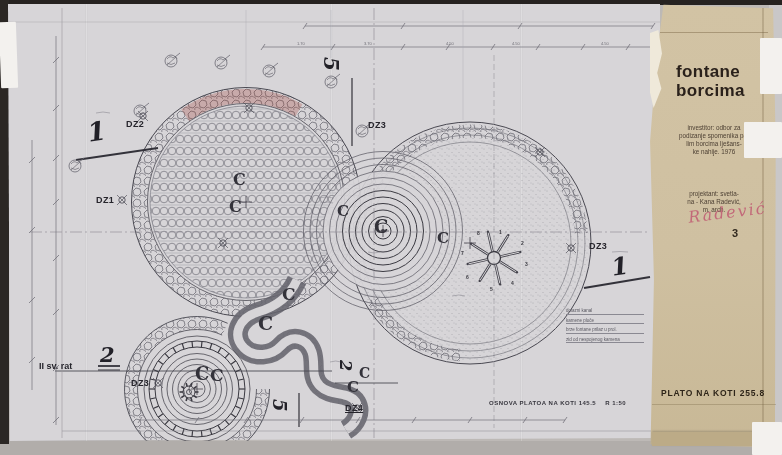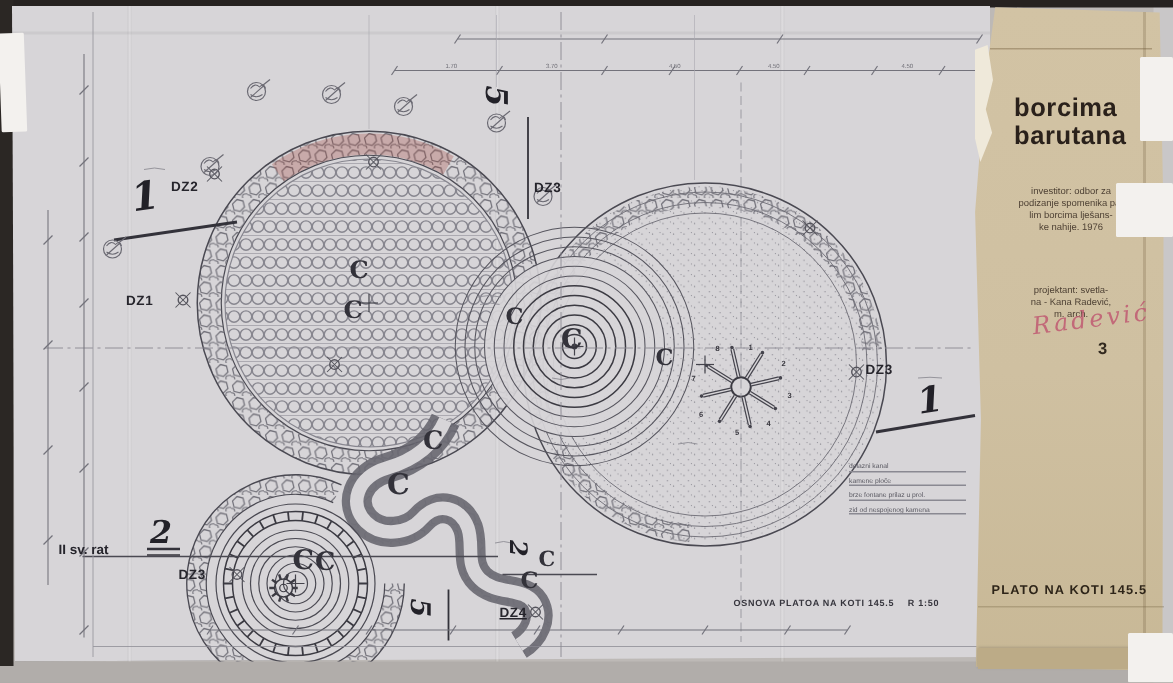--- a/index.html
+++ b/index.html
@@ -14,21 +14,21 @@
   .white-patch{background:#f3f1ee;border-radius:1px;}
   
   .sheet{left:8px;top:4px;width:652px;height:437px;background:#d7d5d8;
          box-shadow:0 2px 3px rgba(0,0,0,.35);
          clip-path:polygon(0 0,100% 0,100% 99.3%,0.3% 100%);}
   .crease-v{top:4px;height:437px;width:3px;background:linear-gradient(90deg,rgba(0,0,0,.05),rgba(255,255,255,.18),rgba(0,0,0,.04));}
   .crease-h{left:8px;width:652px;height:2px;background:rgba(0,0,0,.05);}
   svg#plan-svg{position:absolute;left:0;top:0;width:782px;height:455px;}
   
   #overlay{position:absolute;left:0;top:0;width:782px;height:455px;color:#2c2b32;}
-  .dz-label{position:absolute;font-weight:bold;font-size:9px;letter-spacing:.4px;color:#26252c;}
+  .dz-label{position:absolute;font-weight:bold;font-size:9px;letter-spacing:.4px;color:#26252c;margin-left:12px;}
   .war-label{position:absolute;left:39px;top:361px;font-weight:bold;font-size:9px;color:#26252c;}
   .caption{position:absolute;left:489px;top:400px;font-weight:bold;font-size:6px;
            letter-spacing:.5px;color:#37363e;}
   .caption .sc{margin-left:9px;}
   .c-mark{position:absolute;font-family:"DejaVu Serif",serif;font-weight:bold;color:#33323a;line-height:1;}
   .section-marker{position:absolute;font-family:"DejaVu Serif",serif;font-weight:bold;font-style:italic;
                   color:#222128;line-height:1;}
   .star-num{position:absolute;font-weight:bold;font-size:5px;color:#3a3940;}
   .dim-num{position:absolute;font-size:4px;color:#6f6e76;}
   #legend{position:absolute;left:566px;top:308px;width:78px;}
@@ -362,35 +362,35 @@
       <div class="dim-num" style="left: 601px; top: 41px;">4.50</div>
     </div>
 
   <div class="abs tan-strip"></div>
   <div class="abs tan-tear"></div>
   <div class="abs tan-frame-h"></div>
   <div class="abs tan-fold-v"></div>
   <div class="abs tan-fold-b1"></div>
   <div class="abs tan-fold-b2"></div>
   <div id="title-lines">
+      <div>fontane</div>
       <div>borcima</div>
-      <div>barutana</div>
     </div>
   <div id="investor-lines">
       <div>investitor: odbor za</div>
       <div>podizanje spomenika pa-</div>
       <div>lim borcima lješans-</div>
       <div>ke nahije.  1976</div>
     </div>
   <div id="projektant-lines">
       <div>projektant: svetla-</div>
       <div>na - Kana Radević,</div>
       <div>m. arch.</div>
     </div>
   <div class="signature">Radević</div>
   <div class="sheet-number">3</div>
-  <div class="plate-label">PLATO NA KOTI  145.5</div>
+  <div class="plate-label">PLATO NA KOTI  255.8</div>
 
   <div class="abs white-patch" style="left:0;top:22px;width:17px;height:66px;transform:rotate(-2deg)"></div>
   <div class="abs white-patch" style="left:760px;top:38px;width:22px;height:56px"></div>
   <div class="abs white-patch" style="left:744px;top:122px;width:38px;height:36px"></div>
   <div class="abs white-patch" style="left:752px;top:422px;width:30px;height:33px"></div>
 </div>
 
 </body></html>

